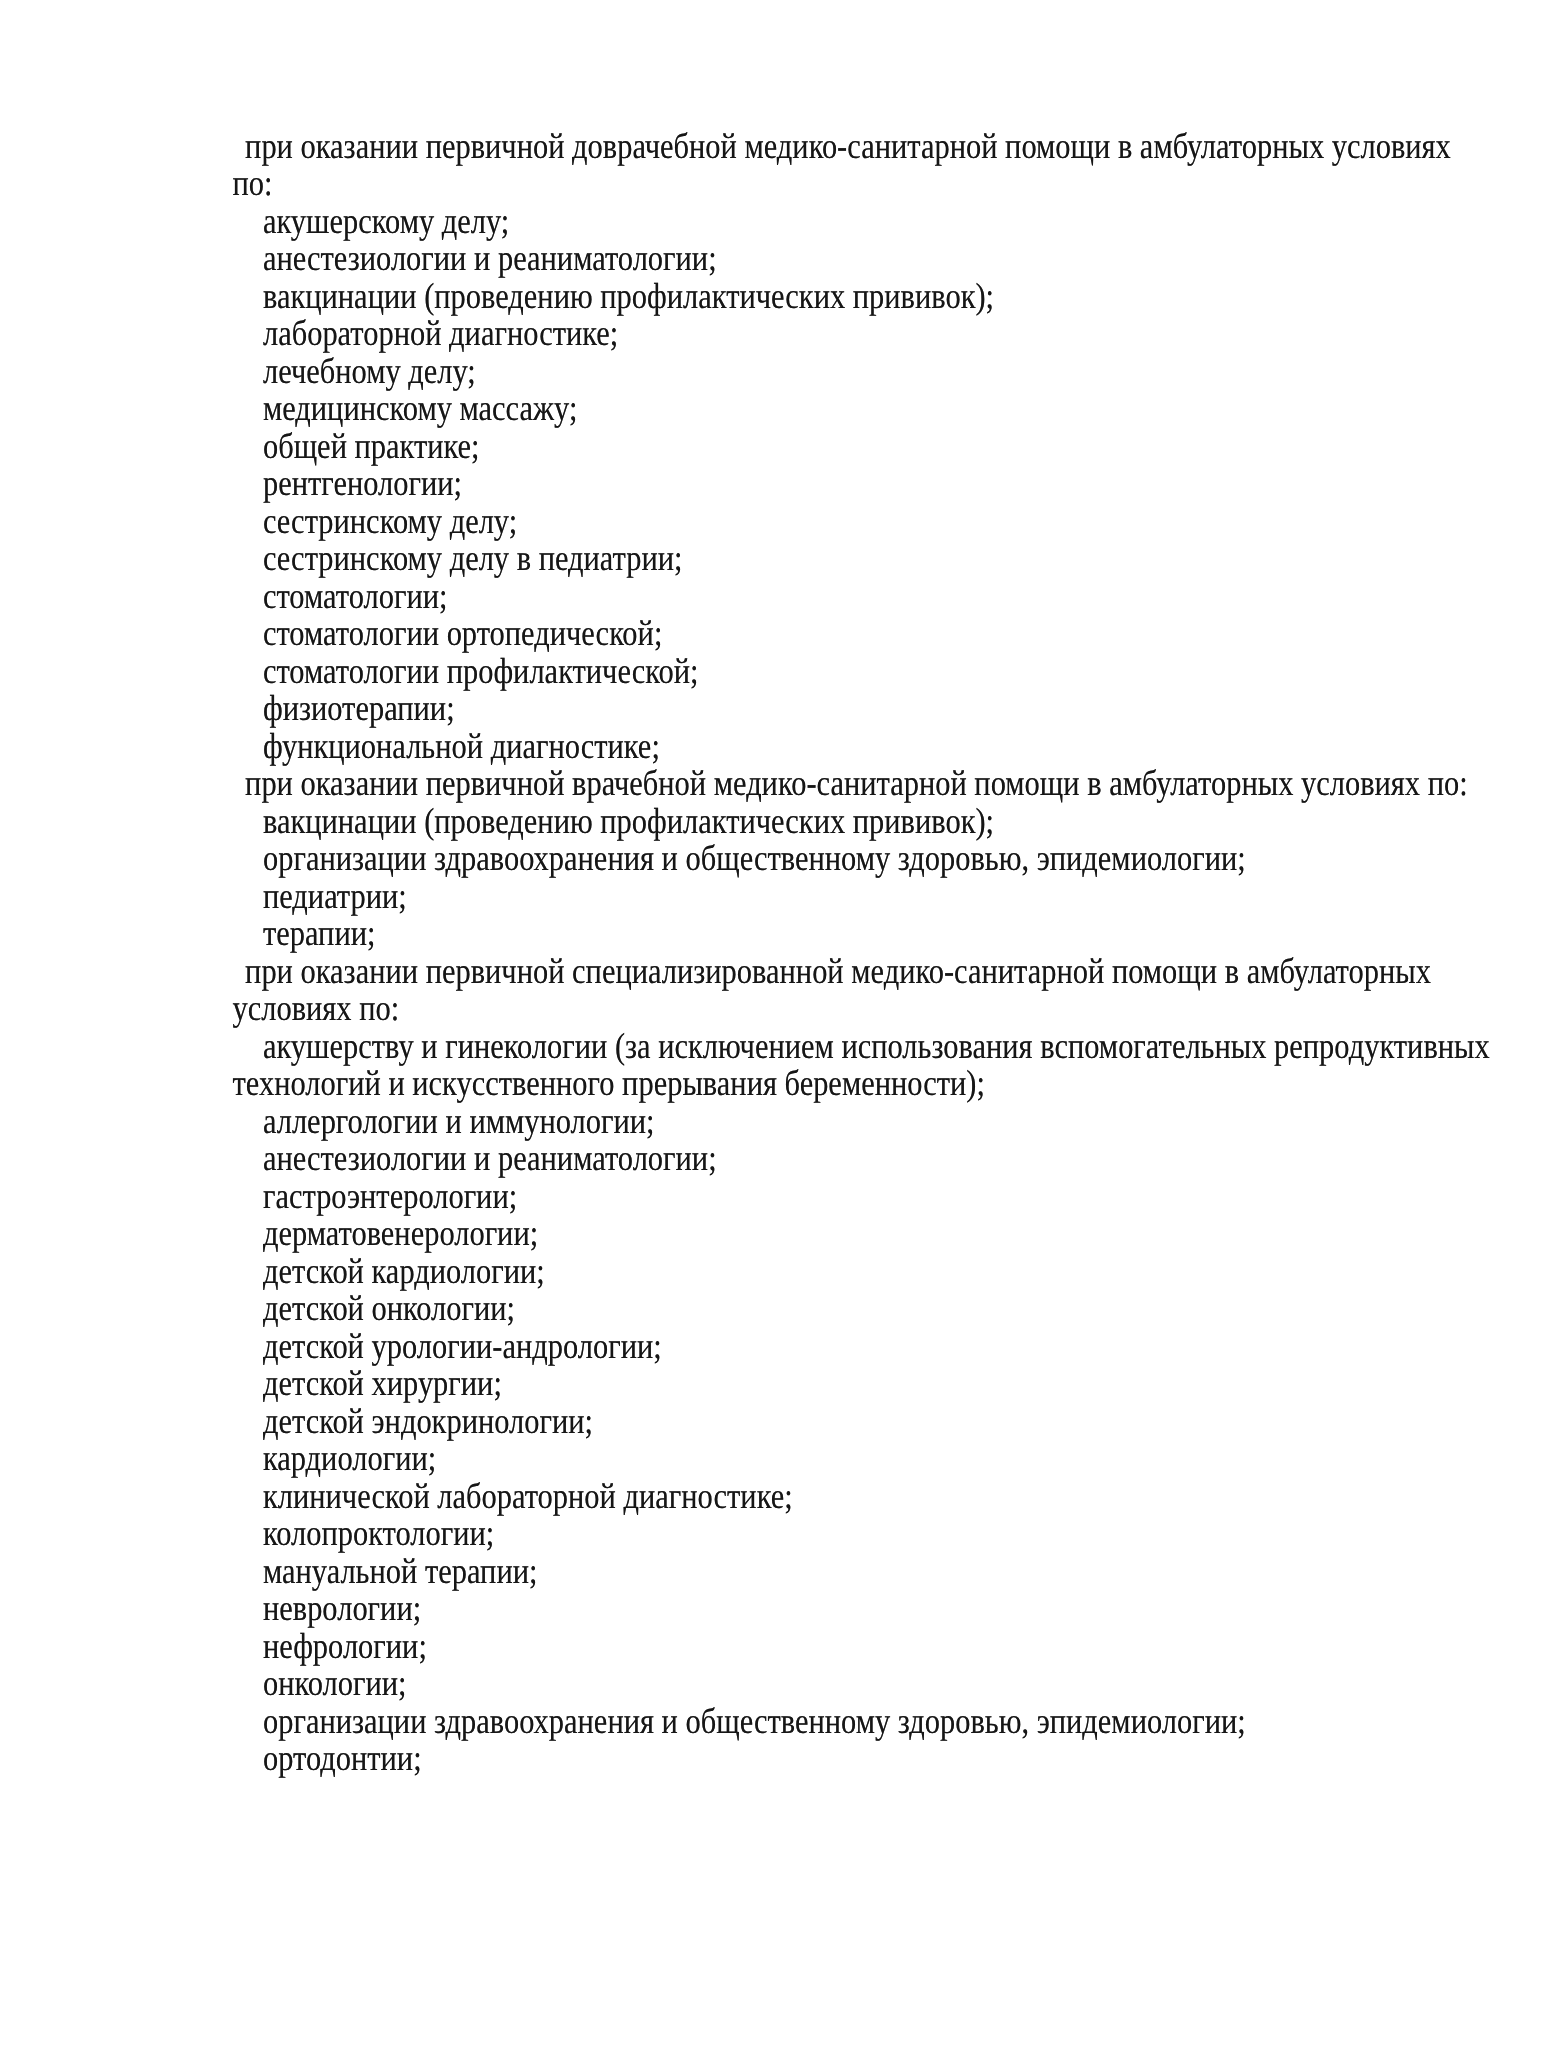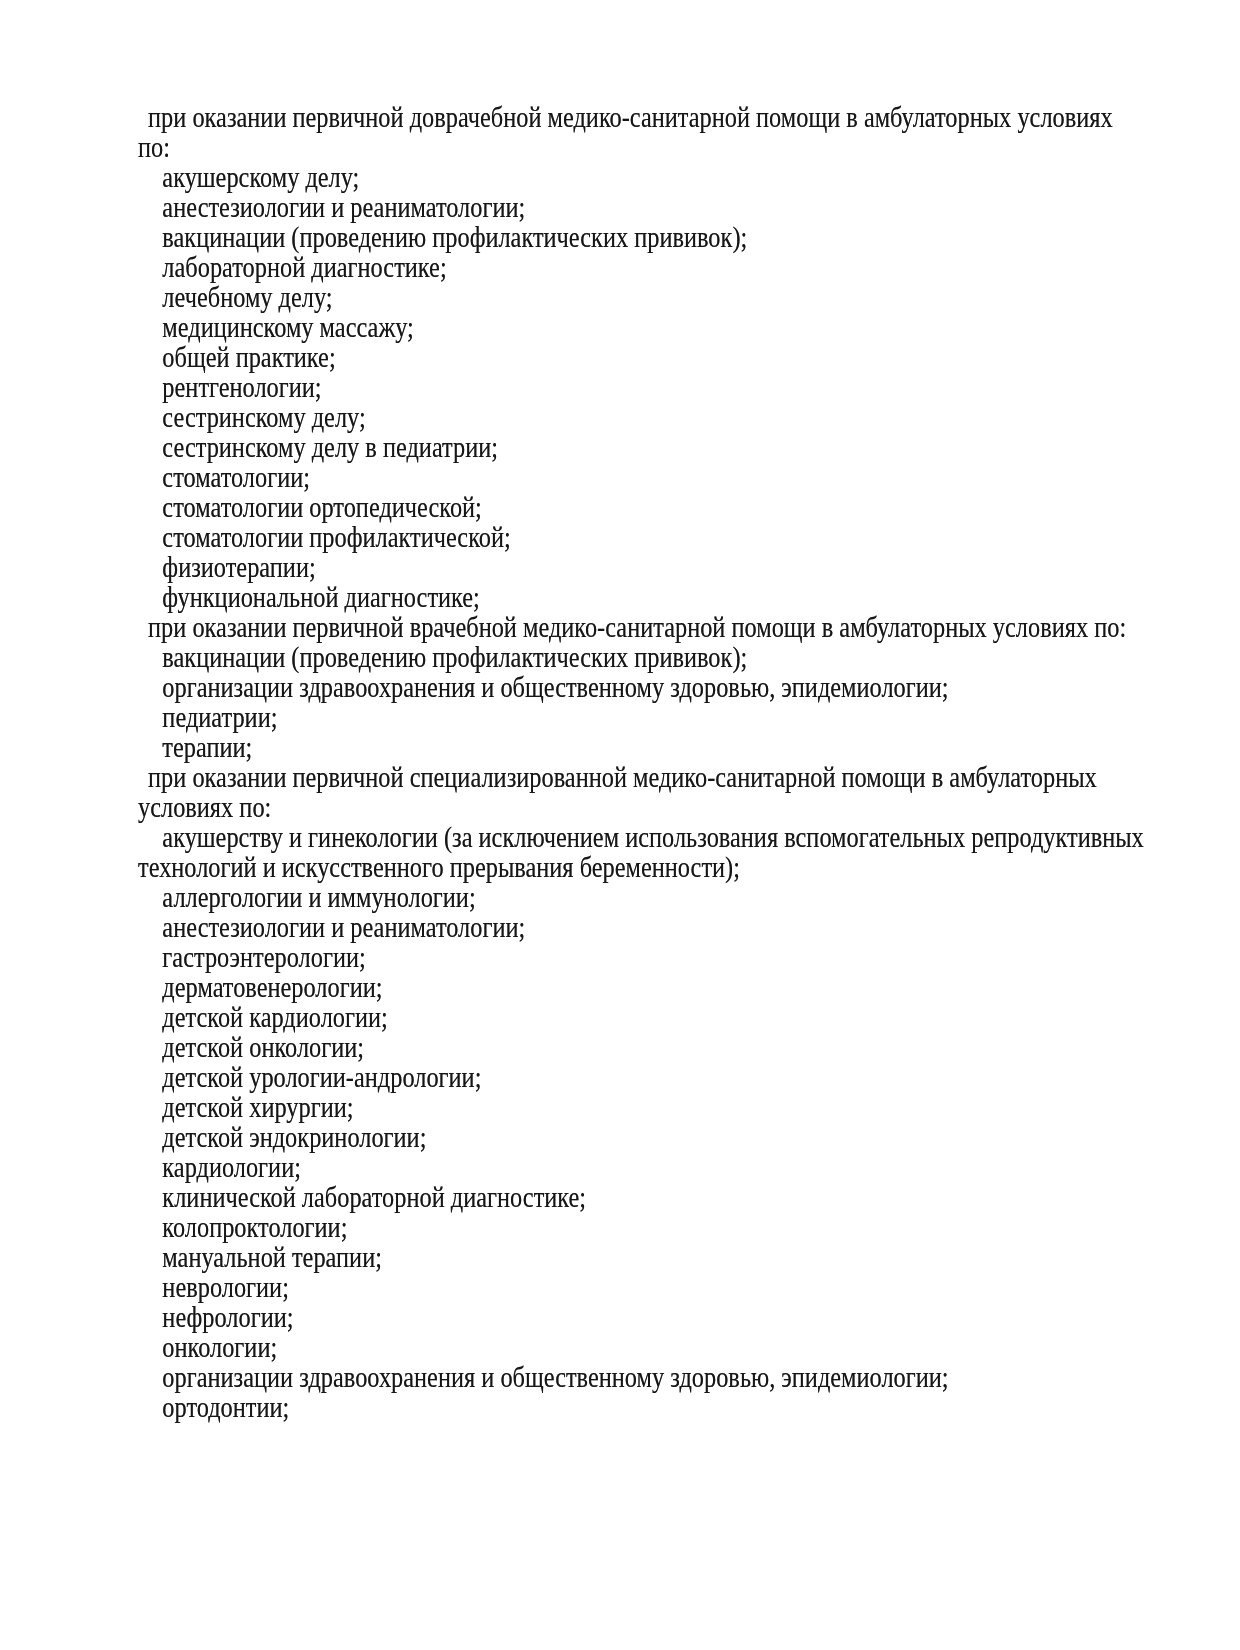--- a/index.html
+++ b/index.html
@@ -7,20 +7,21 @@
     padding: 0;
     background: #ffffff;
   }
   .page {
     position: relative;
     width: 1152px;
     height: 1650px;
     background: #ffffff;
     overflow: hidden;
     font-family: "Liberation Serif", "DejaVu Serif", serif;
+    margin-left: 48px;
   }
   .text-block {
     position: absolute;
     left: 138px;
     top: 102px;
     width: 1320px;              
     transform: scaleX(0.84);    
     transform-origin: 0 0;
     font-size: 29px;
     line-height: 30px;

